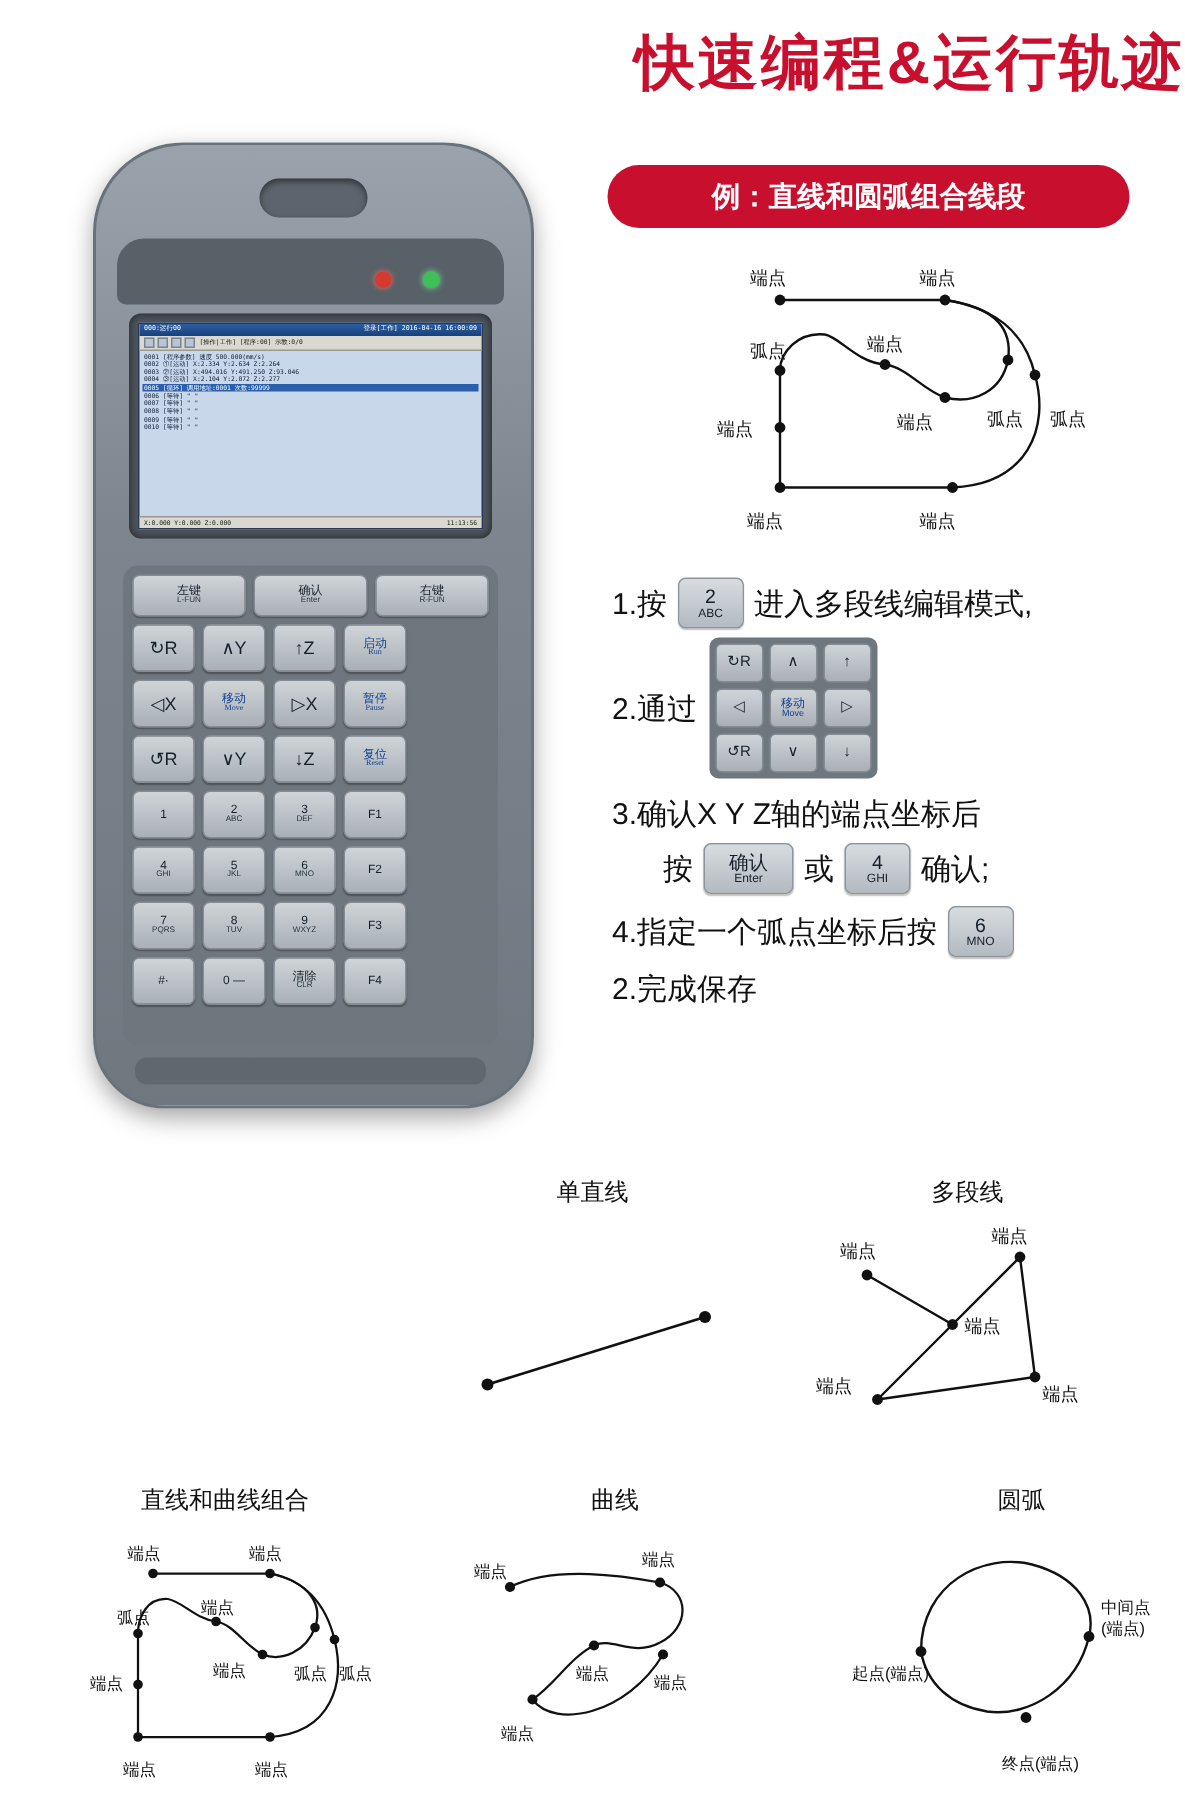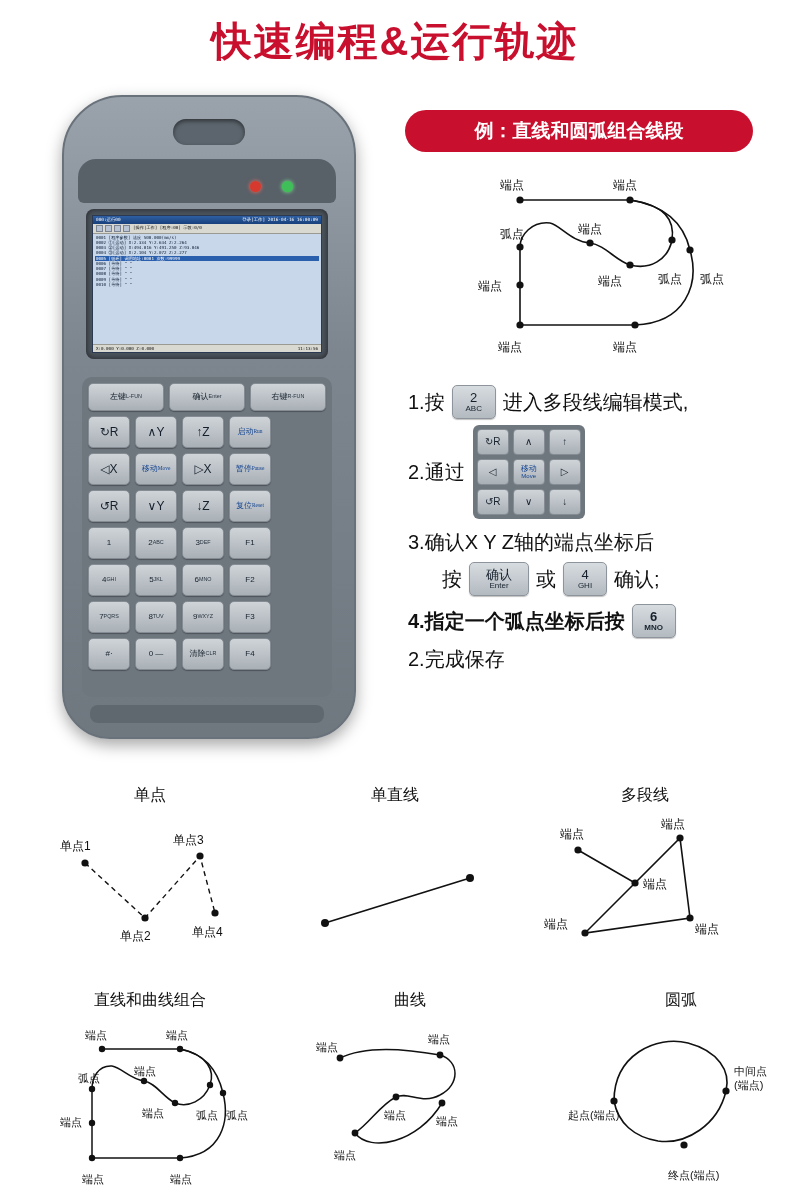--- a/index.html
+++ b/index.html
@@ -4,21 +4,21 @@
 <style>
   html,body{margin:0;padding:0;}
   body{
     width:790px;height:1200px;position:relative;overflow:hidden;
     background:#ffffff;
     font-family:"Liberation Sans","DejaVu Sans",sans-serif;
     color:#222;
   }
   
   .title{
-    position:absolute;top:14px;left:0;width:790px;text-align:center;
+    position:absolute;top:14px;left:0;width:790px;text-align:right;
     font-size:40px;font-weight:bold;color:#c8102e;letter-spacing:2px;
   }
   
   .pendant{
     position:absolute;left:62px;top:95px;width:290px;height:640px;
     background:linear-gradient(180deg,#9aa3ac 0%,#7d868f 40%,#6f787f 100%);
     border-radius:60px 60px 48px 48px;
     box-shadow:0 6px 16px rgba(0,0,0,.35);
     border:2px solid #69727a;
   }
@@ -67,21 +67,21 @@
   }
   
   .keypad{
     position:absolute;left:18px;top:280px;width:250px;height:320px;
     background:#6e767e;border-radius:10px;padding:6px;box-sizing:border-box;
   }
   .krow{display:flex;gap:5px;margin-bottom:5px;}
   .key{
     background:linear-gradient(180deg,#cfd4d8,#a9b0b6);
     border:1px solid #858c93;border-radius:5px;
-    display:flex;flex-direction:row;align-items:center;justify-content:center;
+    display:flex;flex-direction:column;align-items:center;justify-content:center;
     font-size:8px;color:#16202c;line-height:1.05;box-shadow:0 1px 1px rgba(0,0,0,.3);
     text-align:right;
   }
   .key .sub{font-size:5.4px;color:#2a3440;}
   .key.blue{color:#12428f;}
   .key.blue .sub{color:#12428f;}
   .k-wide{width:76px;height:26px;}
   .k-sq{width:40px;height:30px;font-family:Liberation Serif, serif;}
   .k-num{width:40px;height:30px;}
   .k-arrowcell{width:40px;height:30px;}
@@ -415,53 +415,35 @@
       <span class="sub">Enter</span>
     </span>
     <span>或</span>
     <span class="keycap">
       <span>4</span>
       <span class="sub">GHI</span>
     </span>
     <span>确认;</span>
   </div>
 
-  <div class="step" style="margin-top:8px;font-weight:bold;">
+  <div class="step" style="margin-top:8px;">
     <span>4.指定一个弧点坐标后按</span>
     <span class="keycap">
       <span>6</span>
       <span class="sub">MNO</span>
     </span>
   </div>
 
   <div class="step" style="margin-top:8px;">
     <span>2.完成保存</span>
   </div>
 </div>
 
 <div class="gallery">
 
-  <div class="cell" style="left:40px;top:0;width:220px;">
-    <div class="cap">单点</div>
-    <svg width="220" height="160" viewBox="0 0 220 160">
-      <path d="M45,55 L105,110 L160,48 L175,105" stroke="#111" stroke-width="1.4" stroke-dasharray="5,4" fill="none"></path>
-      <g fill="#111">
-        <circle cx="45" cy="55" r="3.6"></circle>
-        <circle cx="105" cy="110" r="3.6"></circle>
-        <circle cx="160" cy="48" r="3.6"></circle>
-        <circle cx="175" cy="105" r="3.6"></circle>
-      </g>
-      <g font-size="12">
-        <text x="20" y="42">单点1</text>
-        <text x="80" y="132">单点2</text>
-        <text x="133" y="36">单点3</text>
-        <text x="152" y="128">单点4</text>
-      </g>
-    </svg>
-  </div>
 
   <div class="cell" style="left:290px;top:0;width:210px;">
     <div class="cap">单直线</div>
     <svg width="210" height="160" viewBox="0 0 210 160">
       <line x1="35" y1="115" x2="180" y2="70" stroke="#111" stroke-width="1.8"></line>
       <g fill="#111">
         <circle cx="35" cy="115" r="4"></circle>
         <circle cx="180" cy="70" r="4"></circle>
       </g>
     </svg>

